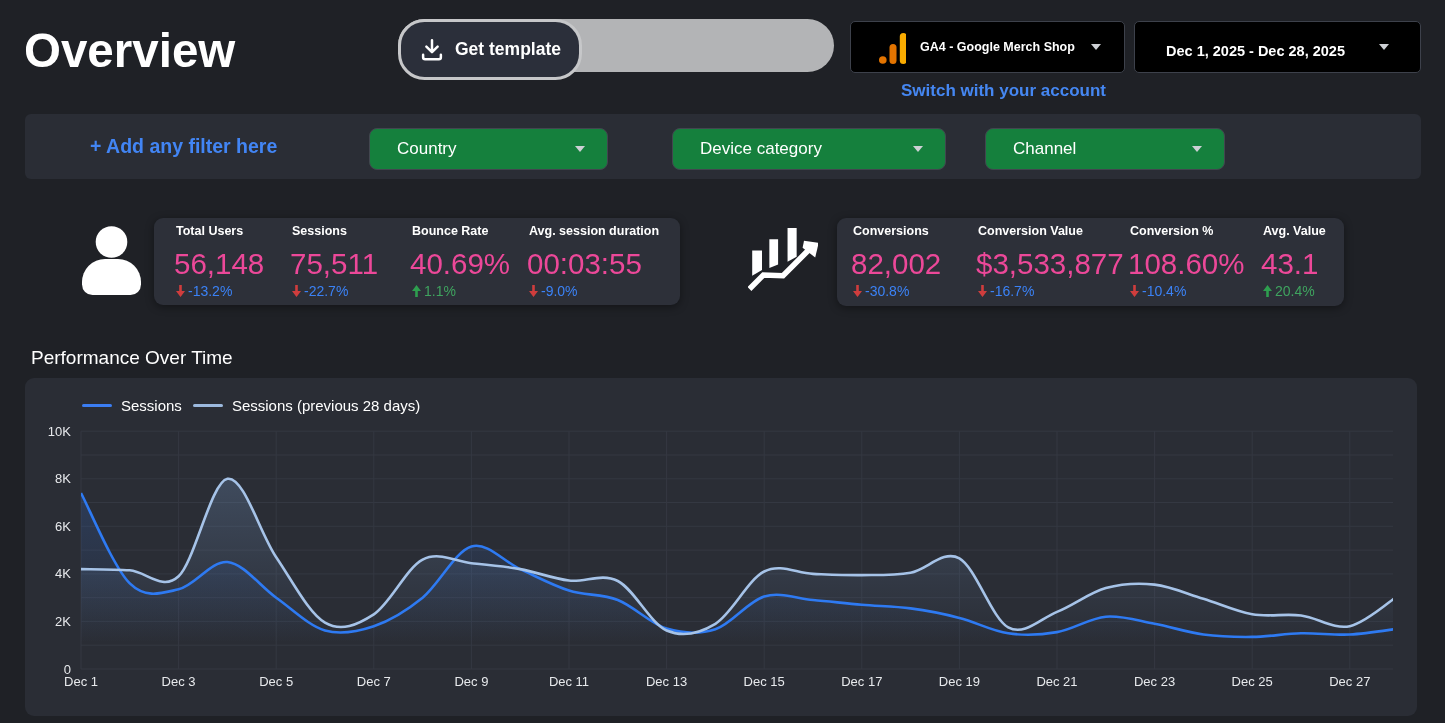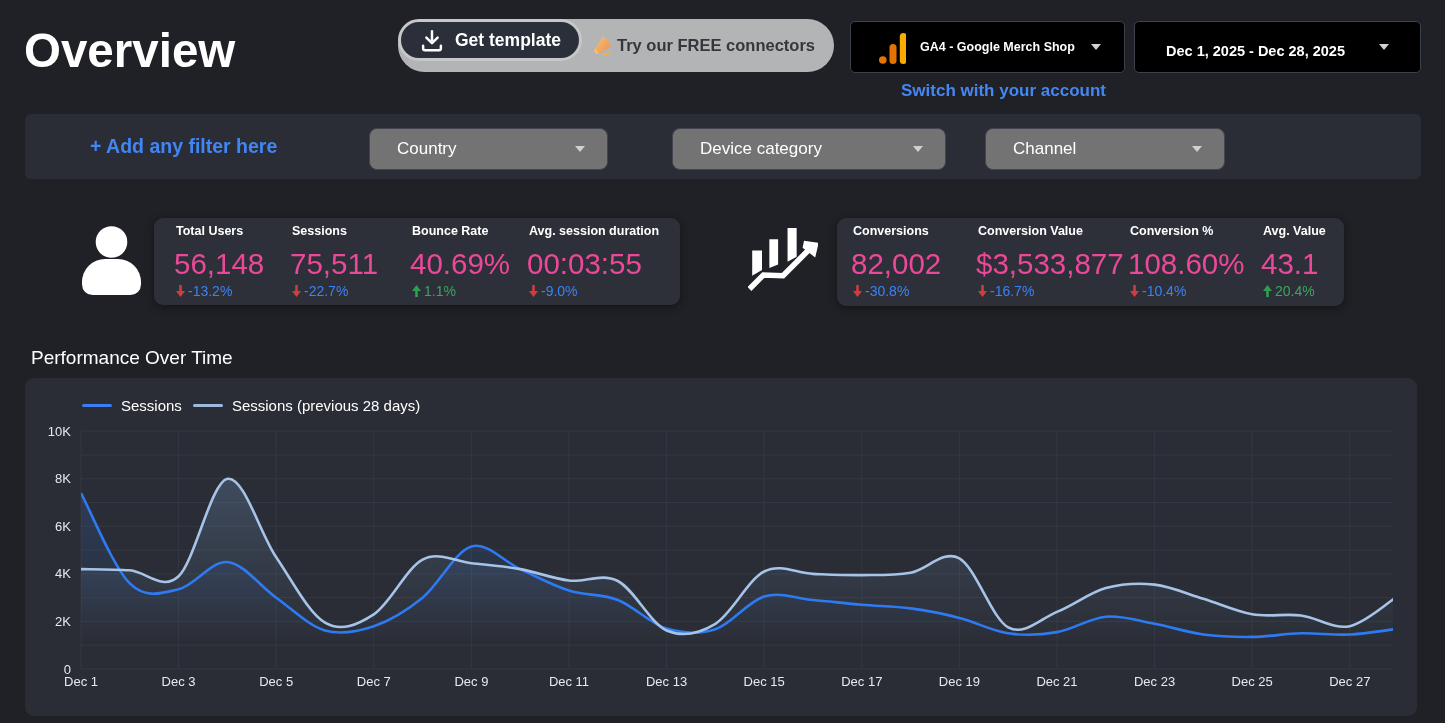--- a/index.html
+++ b/index.html
@@ -1,31 +1,31 @@
 <!DOCTYPE html>
 <html><head><meta charset="utf-8"><style>
 * { margin:0; padding:0; box-sizing:border-box; }
 html,body { width:1445px; height:723px; background:#1f2126; font-family:"Liberation Sans",sans-serif; overflow:hidden; position:relative; }
 .abs { position:absolute; }
 .title { left:24px; top:23px; font-size:47.5px; font-weight:bold; color:#fff; letter-spacing:0px; }
 .pill { left:398px; top:19px; width:436px; height:53px; background:#b3b4b6; border-radius:26.5px; }
-.btn-dark { position:absolute; left:0; top:0; width:184px; height:42px; background:#2b2f3a; border:3px solid #c6c7c9; border-radius:26.5px; display:flex; align-items:center; justify-content:center; gap:10px; }
+.btn-dark { position:absolute; left:0; top:0; width:184px; height:61px; background:#2b2f3a; border:3px solid #c6c7c9; border-radius:26.5px; display:flex; align-items:center; justify-content:center; gap:10px; }
 .btn-dark span { color:#fff; font-size:17.5px; font-weight:bold; }
 .try { position:absolute; left:184px; top:0; right:0; height:53px; display:flex; align-items:center; justify-content:flex-start; padding-left:11px; gap:4px; }
 .try span { color:#35373c; font-size:16.5px; font-weight:bold; }
 .selbox { background:#000000; border:1px solid #3d414b; border-radius:5px; display:flex; align-items:center; }
 .ga { left:850px; top:21px; width:275px; height:52px; }
 .ga .txt { color:#fff; font-size:12.5px; font-weight:bold; margin-left:14px; }
 .datebox { left:1134px; top:21px; width:287px; height:52px; padding-left:31px; }
 .datebox .txt { color:#fff; font-size:14.5px; font-weight:bold;margin-top:8px; }
 .caret { width:0; height:0; border-left:5.5px solid transparent; border-right:5.5px solid transparent; border-top:6px solid #cdd0d5; }
 .switch { left:901px; top:81px; width:206px; text-align:left; color:#4587f2; font-size:17px; font-weight:bold; }
 .fbar { left:25px; top:114px; width:1396px; height:65px; background:#2a2d35; border-radius:6px; }
 .addf { left:90px; top:135px; color:#4285f4; font-size:19.5px; font-weight:bold; }
-.drop { position:absolute; top:128px; height:42px; background:#737373; border:1.5px solid #42464f; border-radius:8px; display:flex; align-items:center; justify-content:space-between; padding:0 22px 0 27px; }
+.drop { position:absolute; top:128px; height:42px; background:#15803d; border:1.5px solid #42464f; border-radius:8px; display:flex; align-items:center; justify-content:space-between; padding:0 22px 0 27px; }
 .drop span { color:#fff; font-size:17px; }
 .card { background:#2d3039; border-radius:9px; box-shadow:0 2px 8px rgba(0,0,0,0.4); }
 .kpi1 { left:154px; top:218px; width:526px; height:87px; }
 .kpi2 { left:837px; top:218px; width:507px; height:88px; }
 .kcol { position:absolute; top:0; }
 .klabel { position:absolute; top:6px; left:0; color:#fff; font-size:12.5px; font-weight:bold; white-space:nowrap; }
 .knum { position:absolute; top:29px; left:-2px; color:#ec4899; font-size:29.5px; font-weight:400; white-space:nowrap; }
 .kchg { position:absolute; top:65px; left:0; font-size:14px; white-space:nowrap; display:flex; align-items:center; gap:3px; }
 .red { color:#3b82f6; }
 .green { color:#3fa35f; }
@@ -38,37 +38,20 @@
 </style></head>
 <body>
 <div class="abs title">Overview</div>
 
 <div class="abs pill">
   <div class="btn-dark">
     <svg width="26" height="27" viewBox="0 0 24 24" fill="none" stroke="#fff" stroke-width="2.3" stroke-linecap="round" stroke-linejoin="round">
       <path d="M12 3.5 v10.5 M6.8 9.3 l5.2 5.2 5.2-5.2 M3.8 16.8 v2.4 a1.8 1.8 0 0 0 1.8 1.8 h12.8 a1.8 1.8 0 0 0 1.8-1.8 v-2.4"></path>
     </svg>
     <span>Get template</span>
-  </div>
-  <div class="try">
-    <svg width="20" height="22" viewBox="0 0 24 26">
-      <defs>
-          <linearGradient id="mg" x1="0" y1="0" x2="1" y2="1">
-            <stop offset="0" stop-color="#f8c07e"></stop>
-            <stop offset="1" stop-color="#ea9246"></stop>
-          </linearGradient>  
-          <clipPath id="plotclip">
-            <rect x="56" y="40" width="1312" height="260"></rect>
-          </clipPath>
-    </defs>
-      <path fill="url(#mg)" d="M11 2.6 C12.2 1.8 13.4 2 14.2 3 L21 11 C21.8 12.2 21.5 13.4 20.3 14.2 L7.5 21.8 C6.3 22.4 5.2 22.2 4.5 21.2 L2.6 18.6 C1.9 17.6 2.1 16.4 3.1 15.6 Z"></path>
-      <path fill="none" stroke="#f5b03e" stroke-width="2.2" d="M11.5 21.5 a4.5 4.5 0 0 0 8 -2.5"></path>
-      <path fill="#f9c25c" d="M2.8 15.9 L6.8 21.4 L4.9 22.3 C4 22.5 3.3 22.2 2.8 21.4 L1.5 19.3 C1 18.4 1.2 17.3 2 16.6 Z"></path>
-    </svg>
-    <span>Try our FREE connectors</span>
   </div>
 </div>
 
 <div class="abs selbox ga">
   <svg width="29" height="33" viewBox="0 0 29 33" style="margin-left:26px;">
     <rect x="22.8" y="2" width="7" height="31" rx="3.5" fill="#f9ab00"></rect>
     <rect x="12.5" y="13" width="7" height="20" rx="3.5" fill="#e37400"></rect>
     <circle cx="5.8" cy="29" r="3.8" fill="#e37400"></circle>
   </svg>
   <span class="txt">GA4 - Google Merch Shop</span>

